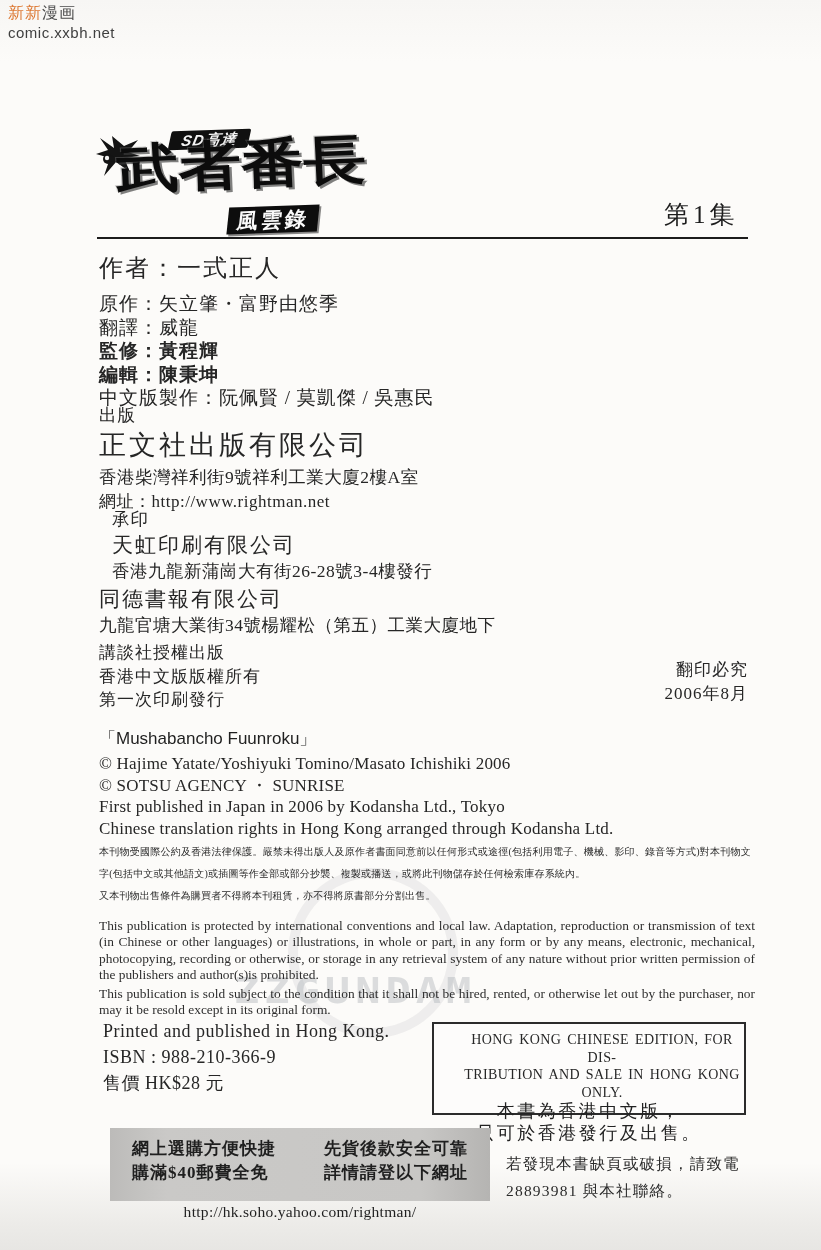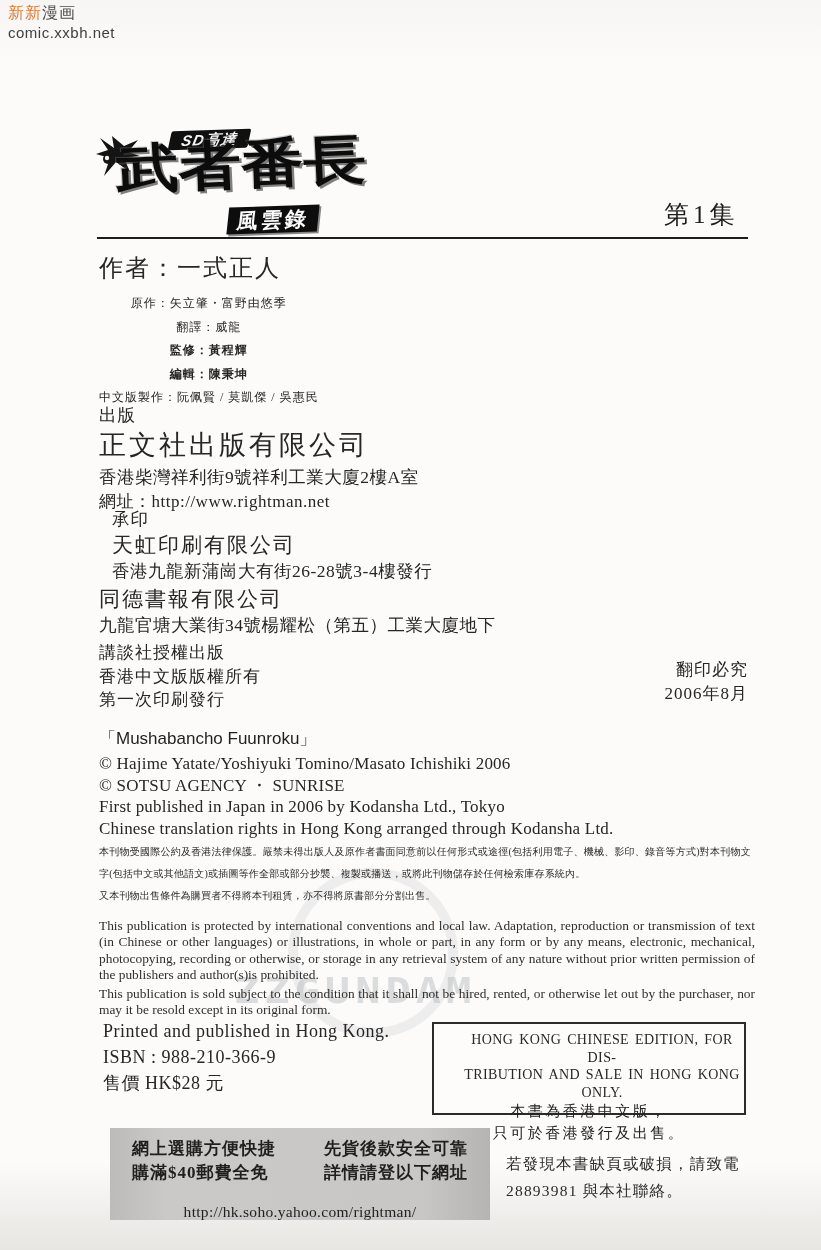--- a/index.html
+++ b/index.html
@@ -39,21 +39,21 @@
     transform:skewX(-8deg) rotate(-2deg);box-shadow:2px 2px 0 rgba(40,40,40,.55);
   }
   .logo-icon{position:absolute;left:-6px;top:2px;}
 
   .volume{position:absolute;left:664px;top:198px;width:86px;font-size:25px;letter-spacing:4px;color:#1d1d1d;white-space:nowrap;}
   .rule{position:absolute;left:97px;top:237px;width:651px;height:2px;background:#1c1c1c;}
 
   
   .credits{position:absolute;left:99px;top:252px;}
   .credit-author{font-size:24px;letter-spacing:2px;margin-bottom:8px;}
-  .credit-line{font-size:12px;line-height:23.5px;letter-spacing:1px;text-align:center;}
+  .credit-line{font-size:19px;line-height:23.5px;letter-spacing:1px;}
   .credit-line.bold{font-weight:bold;}
 
   
   .publisher{position:absolute;left:99px;top:403px;}
   .blk-label{font-size:17.5px;letter-spacing:1px;}
   .publisher-name{font-size:27px;letter-spacing:3px;line-height:34px;margin:1px 0 3px 0;}
   .addr{font-size:17.5px;letter-spacing:.5px;line-height:24px;}
   .website{font-size:17px;letter-spacing:.5px;line-height:24px;margin-top:1px;}
 
   
@@ -91,26 +91,26 @@
   .imprint{position:absolute;left:103px;top:1018px;}
   .imprint div{font-size:18px;line-height:26px;letter-spacing:.5px;}
 
   
   .edition-box{
     position:absolute;left:432px;top:1022px;width:310px;height:82px;
     border:2px solid #2b2b2b;background:rgba(255,255,255,.4);
     text-align:center;padding-top:7px;box-sizing:content-box;
   }
   .edition-en{font-size:14px;line-height:17.5px;letter-spacing:.4px;word-spacing:2px;color:#272727;padding-left:26px;}
-  .edition-zh{font-size:15px;line-height:21.5px;letter-spacing:2.5px;color:#222;}
+  .edition-zh{font-size:18px;line-height:21.5px;letter-spacing:2.5px;color:#222;}
   .edition-zh:first-of-type{margin-top:2px;}
 
   
   .promo-box{
-    position:absolute;left:110px;top:1128px;width:380px;height:92px;
+    position:absolute;left:110px;top:1128px;width:380px;height:73px;
     background:linear-gradient(90deg,#bcbbb9 0%,#cac9c7 15%,#c8c7c5 82%,#b5b4b2 100%);
     color:#1f1f1f;box-sizing:border-box;padding:9px 22px 0 22px;
   }
   .promo-row{display:flex;justify-content:space-between;font-size:17px;line-height:24px;font-weight:600;letter-spacing:1px;}
   .promo-url{text-align:center;font-size:15.5px;line-height:24px;margin-top:15px;letter-spacing:.3px;font-weight:400;}
 
   
   .contact{position:absolute;left:506px;top:1150px;}
   .contact div{font-size:15.5px;line-height:27px;letter-spacing:1.2px;color:#2a2a2a;}
 </style>

